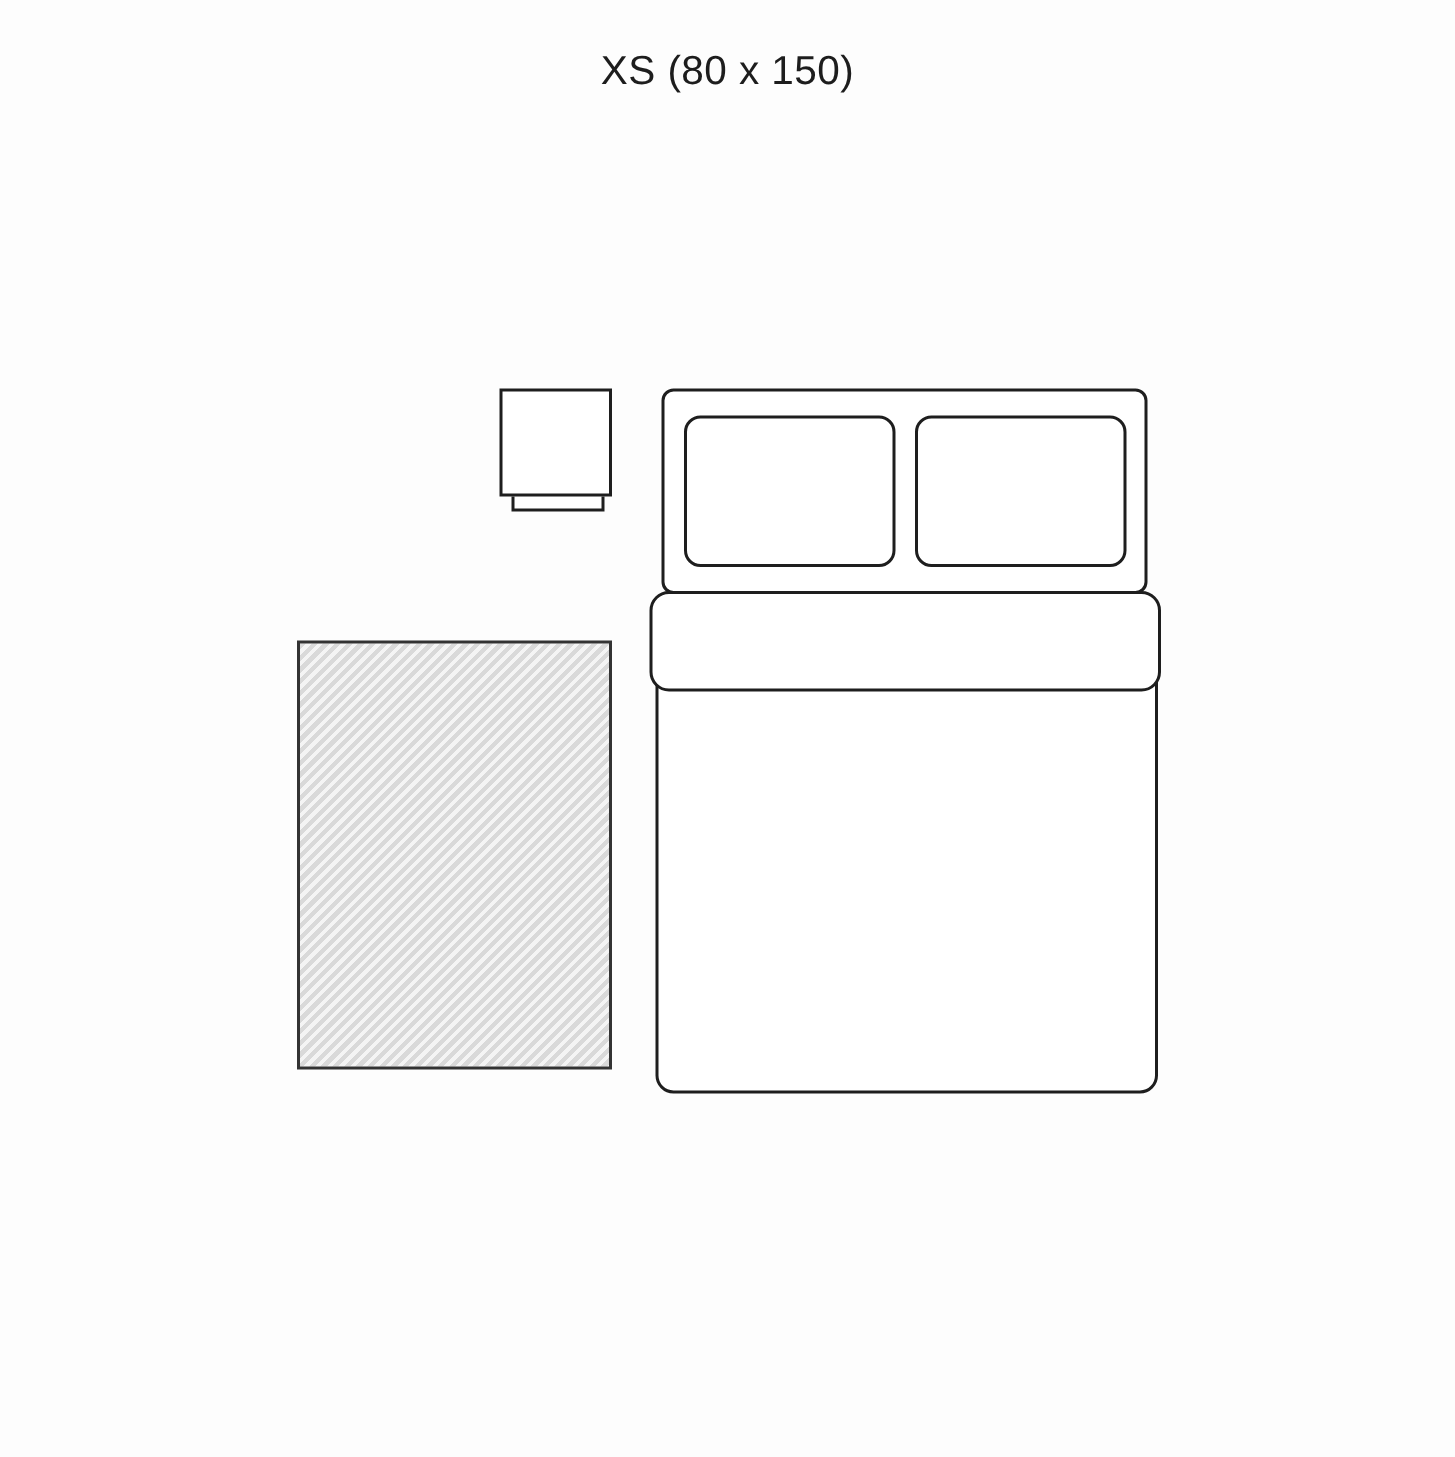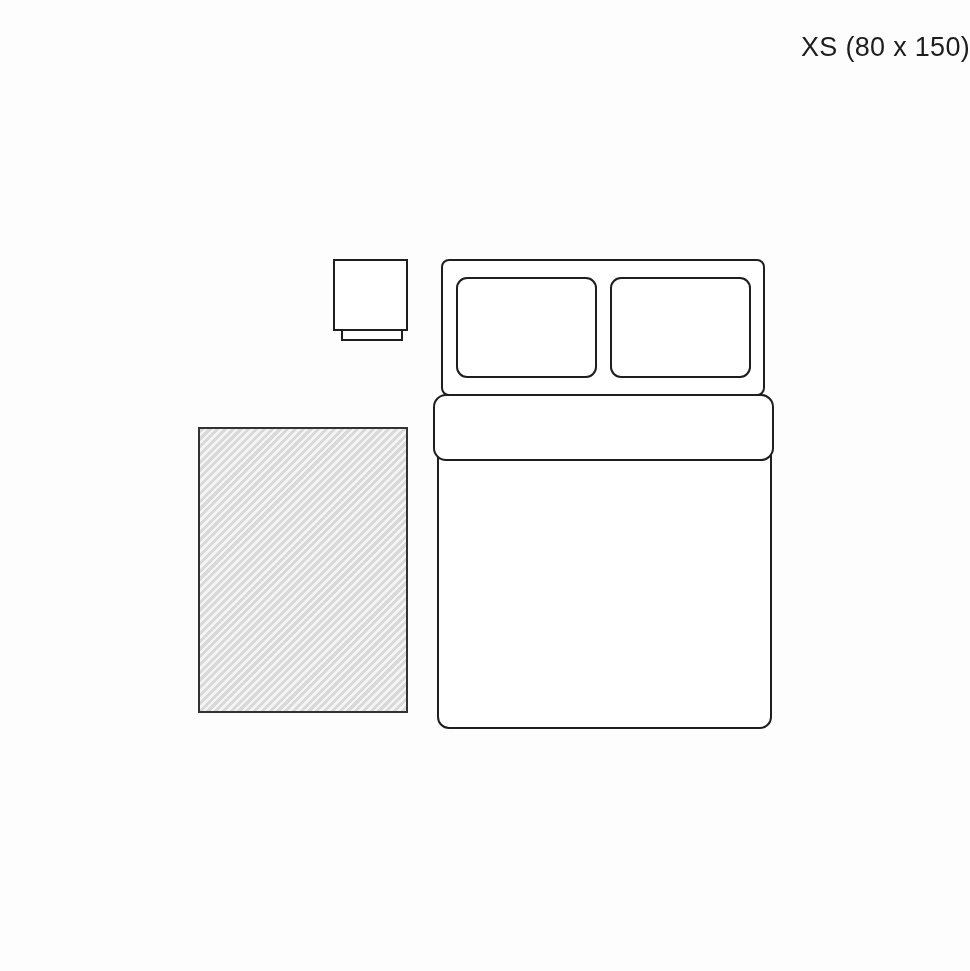--- a/index.html
+++ b/index.html
@@ -12,21 +12,21 @@
     height: 971px;
     background: #fdfdfd;
     overflow: hidden;
     font-family: "Liberation Sans", sans-serif;
   }
   .title {
     position: absolute;
     top: 34px;
     left: 0;
     width: 100%;
-    text-align: right;
+    text-align: center;
     font-size: 27px;
     font-weight: 500;
     letter-spacing: 0.3px;
     color: #1d1d1d;
     line-height: 1;
   }
   .scene {
     position: absolute;
     inset: 0;
   }

